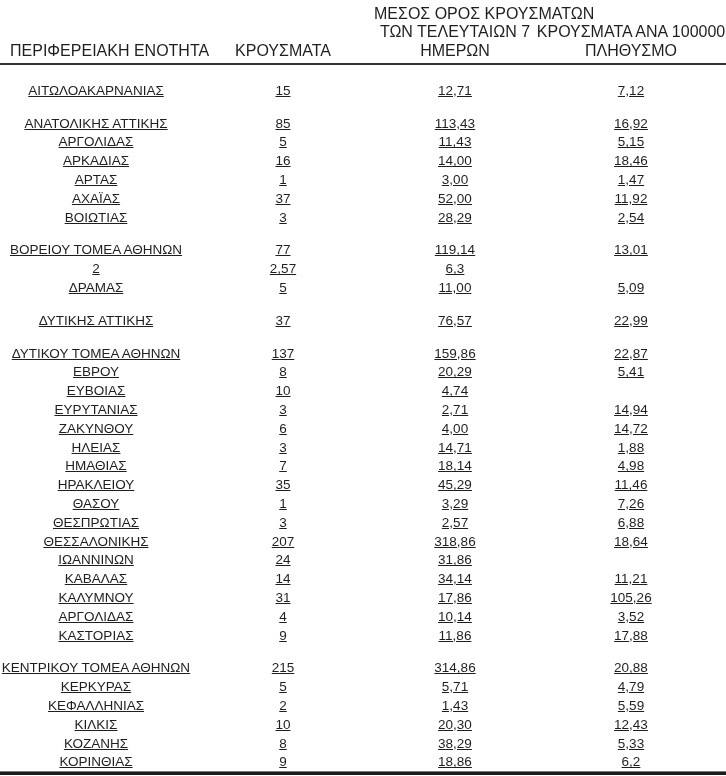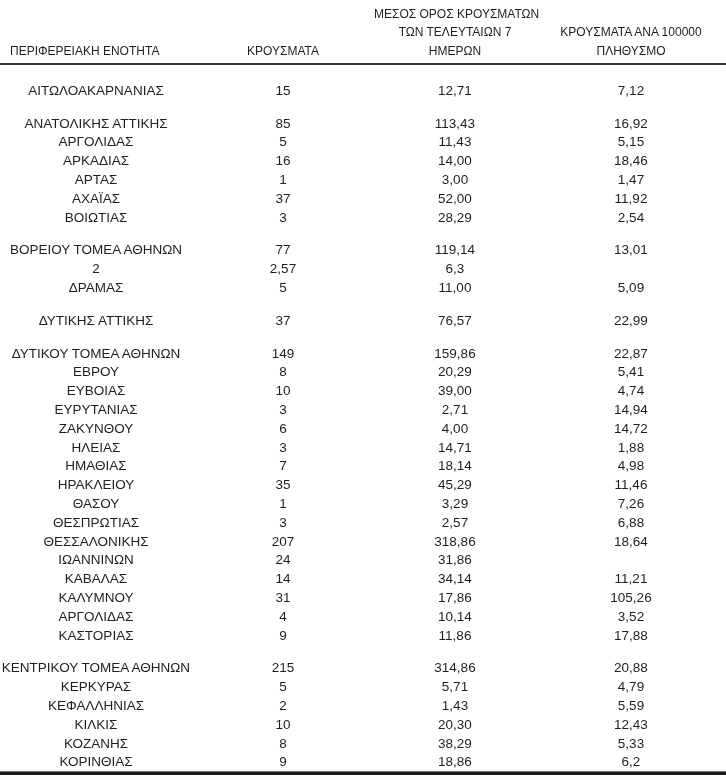--- a/index.html
+++ b/index.html
@@ -17,21 +17,21 @@
     overflow: hidden;
   }
   .thead {
     display: grid;
     grid-template-columns: 192px 182px 162px 190px;
     align-items: end;
     height: 63px;
     box-sizing: border-box;
   }
   .th {
-    font-size: 12px;
+    font-size: 16px;
     line-height: 18.5px;
     text-align: center;
     padding-bottom: 3px;
     white-space: nowrap;
   }
   .th.col1 {
     text-align: left;
     padding-left: 10px;
   }
   .th .hline {
@@ -42,20 +42,21 @@
     background: #333333;
   }
   .tbody {
     padding-top: 16px;
   }
   .tr {
     display: grid;
     grid-template-columns: 192px 182px 162px 190px;
     align-items: center;
     height: 18.8px;
+    text-decoration: underline;
   }
   .td {
     font-size: 13.5px;
     text-align: center;
     white-space: nowrap;
   }
   .spacer {
     height: 14px;
   }
   .rule-bottom {
@@ -154,34 +155,33 @@
       <div class="spacer"></div>
       <div class="tr">
         <div class="td col1">ΔΥΤΙΚΗΣ ΑΤΤΙΚΗΣ</div>
         <div class="td col2">37</div>
         <div class="td col3">76,57</div>
         <div class="td col4">22,99</div>
       </div>
       <div class="spacer"></div>
       <div class="tr">
         <div class="td col1">ΔΥΤΙΚΟΥ ΤΟΜΕΑ ΑΘΗΝΩΝ</div>
-        <div class="td col2">149</div>
+        <div class="td col2">137</div>
         <div class="td col3">159,86</div>
         <div class="td col4">22,87</div>
       </div>
       <div class="tr">
         <div class="td col1">ΕΒΡΟΥ</div>
         <div class="td col2">8</div>
         <div class="td col3">20,29</div>
         <div class="td col4">5,41</div>
       </div>
       <div class="tr">
         <div class="td col1">ΕΥΒΟΙΑΣ</div>
         <div class="td col2">10</div>
-        <div class="td col3">39,00</div>
         <div class="td col4">4,74</div>
       </div>
       <div class="tr">
         <div class="td col1">ΕΥΡΥΤΑΝΙΑΣ</div>
         <div class="td col2">3</div>
         <div class="td col3">2,71</div>
         <div class="td col4">14,94</div>
       </div>
       <div class="tr">
         <div class="td col1">ΖΑΚΥΝΘΟΥ</div>

